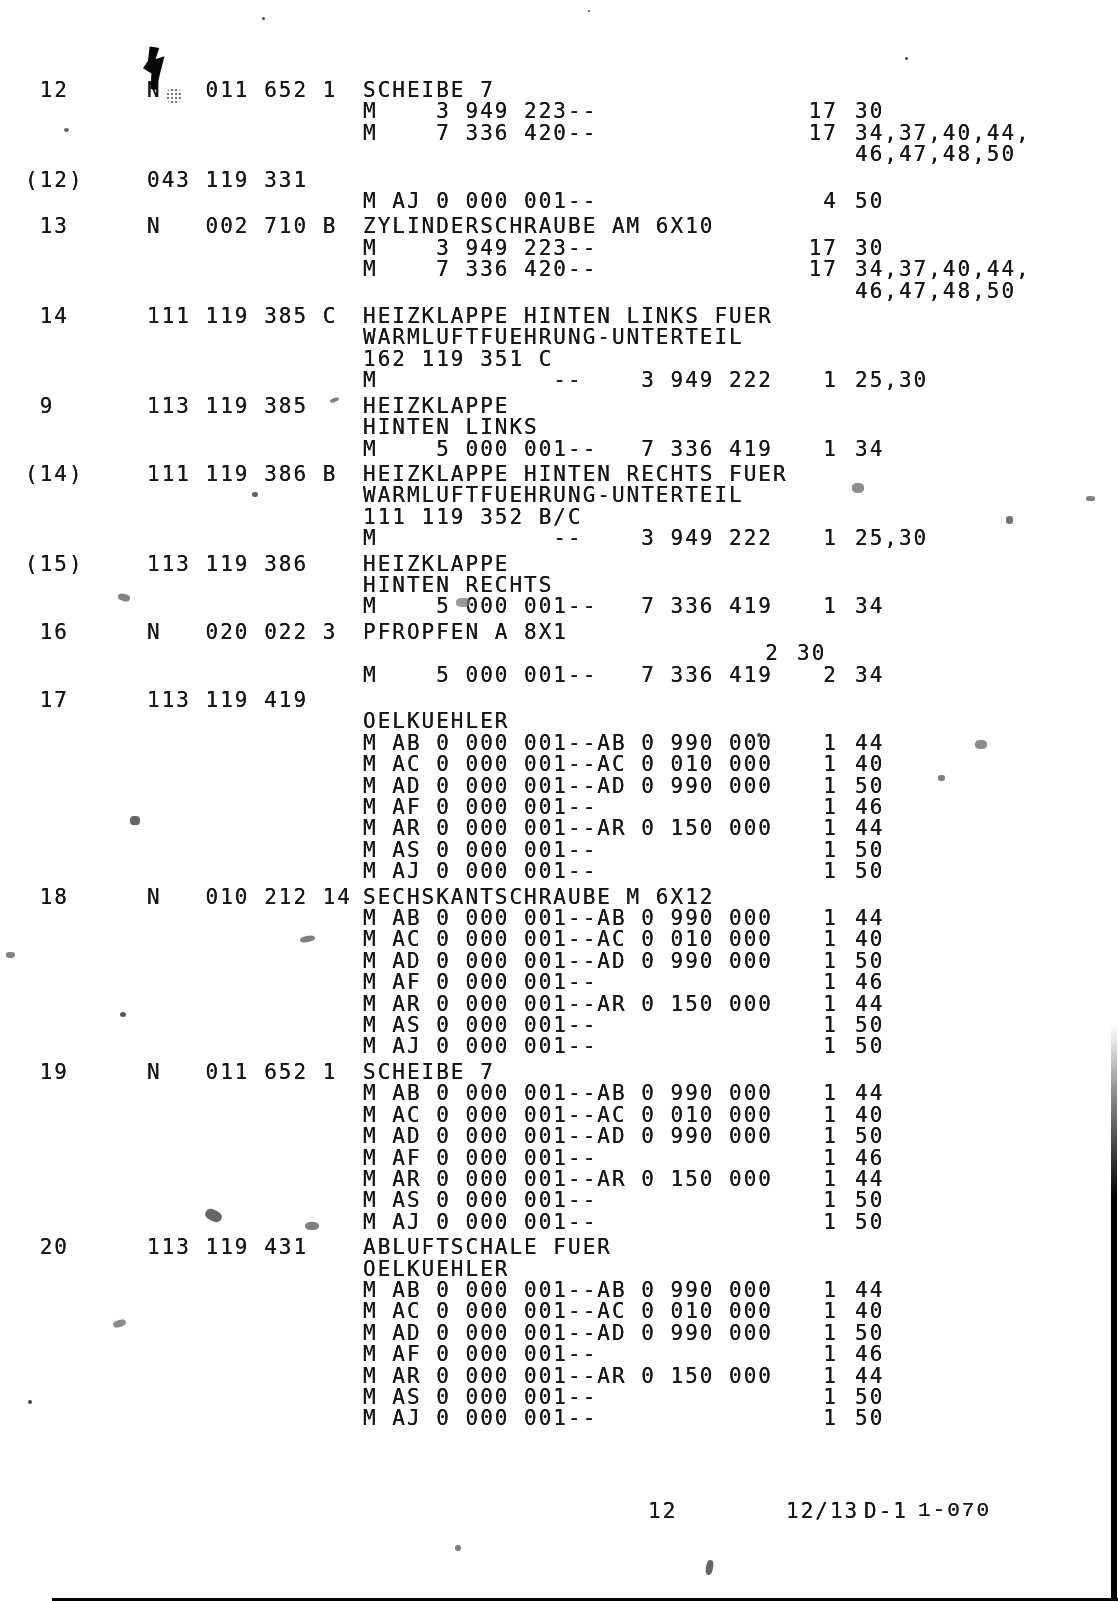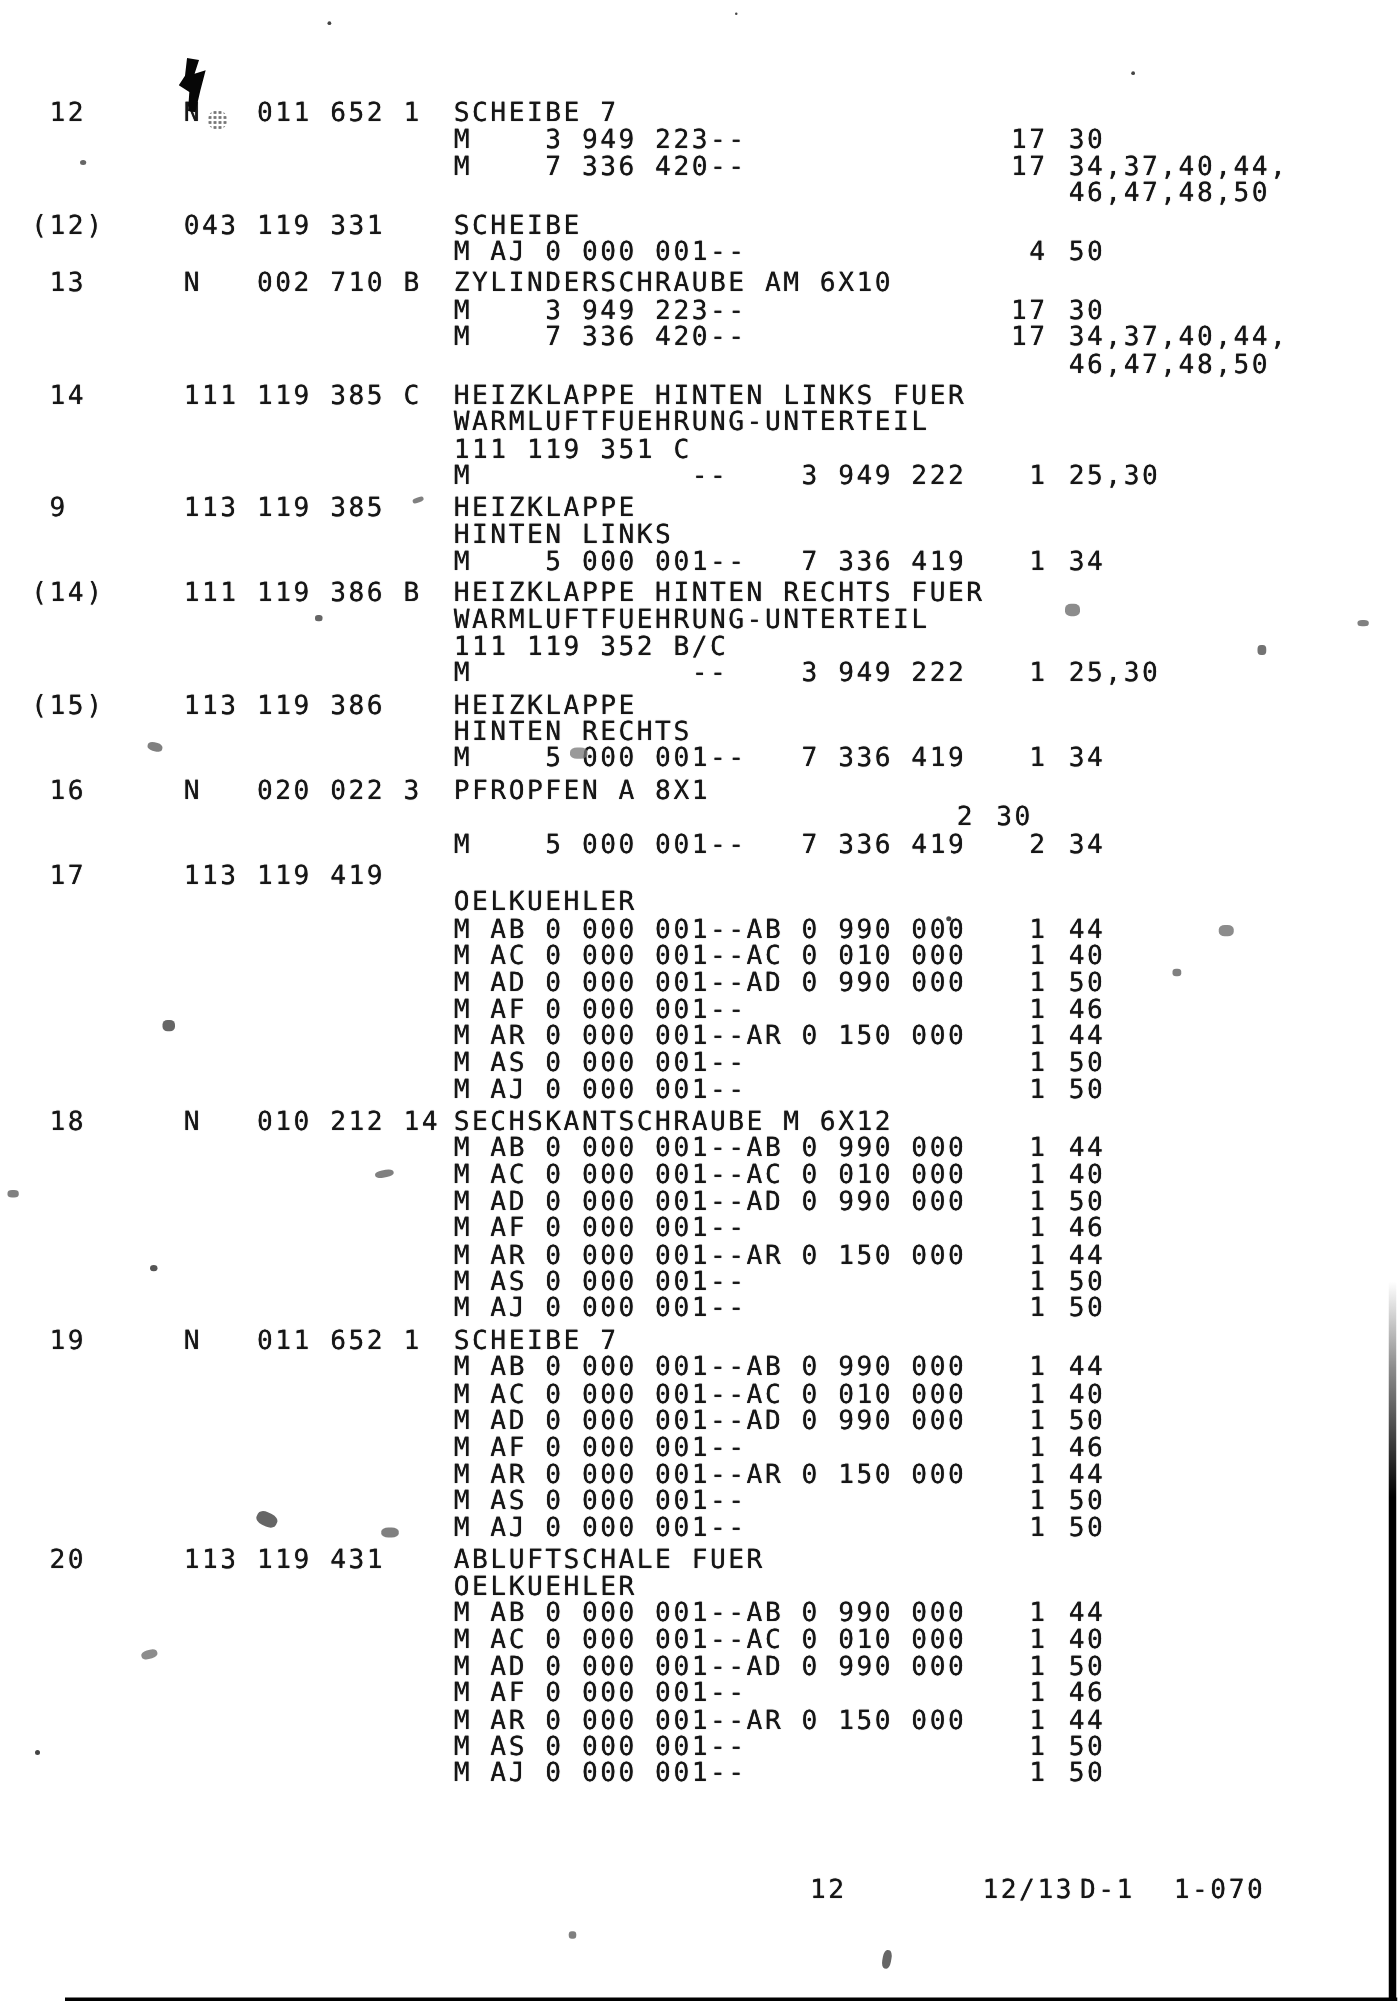--- a/index.html
+++ b/index.html
@@ -27,21 +27,21 @@
   .c-part {}
   .c-desc { overflow: visible; }
   .c-qty  { text-align: right; }
   .c-models { padding-left: 17px; }
   
   #footer { position: absolute; top: 1500px; left: 0; width: 100%; height: 26px; line-height: 22px; }
   #footer span { position: absolute; white-space: pre; }
   #f-page  { left: 648px; }
   #f-fiche { left: 762px; margin-left: 24px; }
   #f-group { left: 864px; }
-  #f-ref   { left: 939px; }
+  #f-ref   { left: 918px; font-family: Liberation Mono, monospace; }
   
   .speck { position: absolute; background: #444; border-radius: 50%; }
   #blob {
     position: absolute; left: 141px; top: 46px; width: 26px; height: 44px;
     background: #070707;
     clip-path: polygon(42% 0, 78% 6%, 60% 30%, 95% 26%, 72% 62%, 50% 100%, 28% 96%, 38% 62%, 8% 48%, 30% 32%);
     transform: rotate(-6deg);
   }
   #blob-speckle {
     position: absolute; left: 166px; top: 88px; width: 16px; height: 16px;
@@ -58,29 +58,29 @@
   .smudge { position: absolute; background: #555; opacity: .75; border-radius: 40%; }
 </style>
 </head>
 <body>
 
 <div id="table">
     <div class="tline rstart"><div class="c-item"> 12</div><div class="c-part">N   011 652 1</div><div class="c-desc">SCHEIBE 7</div><div class="c-qty"></div><div class="c-models"></div></div>
     <div class="tline"><div class="c-item"></div><div class="c-part"></div><div class="c-desc">M    3 949 223--</div><div class="c-qty">17</div><div class="c-models">30</div></div>
     <div class="tline"><div class="c-item"></div><div class="c-part"></div><div class="c-desc">M    7 336 420--</div><div class="c-qty">17</div><div class="c-models">34,37,40,44,</div></div>
     <div class="tline"><div class="c-item"></div><div class="c-part"></div><div class="c-desc"></div><div class="c-qty"></div><div class="c-models">46,47,48,50</div></div>
-    <div class="tline rstart"><div class="c-item">(12)</div><div class="c-part">043 119 331</div><div class="c-desc">SCHEIBE</div><div class="c-qty"></div><div class="c-models"></div></div>
+    <div class="tline rstart"><div class="c-item">(12)</div><div class="c-part">043 119 331</div><div class="c-qty"></div><div class="c-models"></div></div>
     <div class="tline"><div class="c-item"></div><div class="c-part"></div><div class="c-desc">M AJ 0 000 001--</div><div class="c-qty">4</div><div class="c-models">50</div></div>
     <div class="tline rstart"><div class="c-item"> 13</div><div class="c-part">N   002 710 B</div><div class="c-desc">ZYLINDERSCHRAUBE AM 6X10</div><div class="c-qty"></div><div class="c-models"></div></div>
     <div class="tline"><div class="c-item"></div><div class="c-part"></div><div class="c-desc">M    3 949 223--</div><div class="c-qty">17</div><div class="c-models">30</div></div>
     <div class="tline"><div class="c-item"></div><div class="c-part"></div><div class="c-desc">M    7 336 420--</div><div class="c-qty">17</div><div class="c-models">34,37,40,44,</div></div>
     <div class="tline"><div class="c-item"></div><div class="c-part"></div><div class="c-desc"></div><div class="c-qty"></div><div class="c-models">46,47,48,50</div></div>
     <div class="tline rstart"><div class="c-item"> 14</div><div class="c-part">111 119 385 C</div><div class="c-desc">HEIZKLAPPE HINTEN LINKS FUER</div><div class="c-qty"></div><div class="c-models"></div></div>
     <div class="tline"><div class="c-item"></div><div class="c-part"></div><div class="c-desc">WARMLUFTFUEHRUNG-UNTERTEIL</div><div class="c-qty"></div><div class="c-models"></div></div>
-    <div class="tline"><div class="c-item"></div><div class="c-part"></div><div class="c-desc">111 119 351 C</div><div class="c-qty"></div><div class="c-models"></div></div>
+    <div class="tline"><div class="c-item"></div><div class="c-part"></div><div class="c-desc">162 119 351 C</div><div class="c-qty"></div><div class="c-models"></div></div>
     <div class="tline"><div class="c-item"></div><div class="c-part"></div><div class="c-desc">M            --    3 949 222</div><div class="c-qty">1</div><div class="c-models">25,30</div></div>
     <div class="tline rstart"><div class="c-item"> 9</div><div class="c-part">113 119 385</div><div class="c-desc">HEIZKLAPPE</div><div class="c-qty"></div><div class="c-models"></div></div>
     <div class="tline"><div class="c-item"></div><div class="c-part"></div><div class="c-desc">HINTEN LINKS</div><div class="c-qty"></div><div class="c-models"></div></div>
     <div class="tline"><div class="c-item"></div><div class="c-part"></div><div class="c-desc">M    5 000 001--   7 336 419</div><div class="c-qty">1</div><div class="c-models">34</div></div>
     <div class="tline rstart"><div class="c-item">(14)</div><div class="c-part">111 119 386 B</div><div class="c-desc">HEIZKLAPPE HINTEN RECHTS FUER</div><div class="c-qty"></div><div class="c-models"></div></div>
     <div class="tline"><div class="c-item"></div><div class="c-part"></div><div class="c-desc">WARMLUFTFUEHRUNG-UNTERTEIL</div><div class="c-qty"></div><div class="c-models"></div></div>
     <div class="tline"><div class="c-item"></div><div class="c-part"></div><div class="c-desc">111 119 352 B/C</div><div class="c-qty"></div><div class="c-models"></div></div>
     <div class="tline"><div class="c-item"></div><div class="c-part"></div><div class="c-desc">M            --    3 949 222</div><div class="c-qty">1</div><div class="c-models">25,30</div></div>
     <div class="tline rstart"><div class="c-item">(15)</div><div class="c-part">113 119 386</div><div class="c-desc">HEIZKLAPPE</div><div class="c-qty"></div><div class="c-models"></div></div>
     <div class="tline"><div class="c-item"></div><div class="c-part"></div><div class="c-desc">HINTEN RECHTS</div><div class="c-qty"></div><div class="c-models"></div></div>

